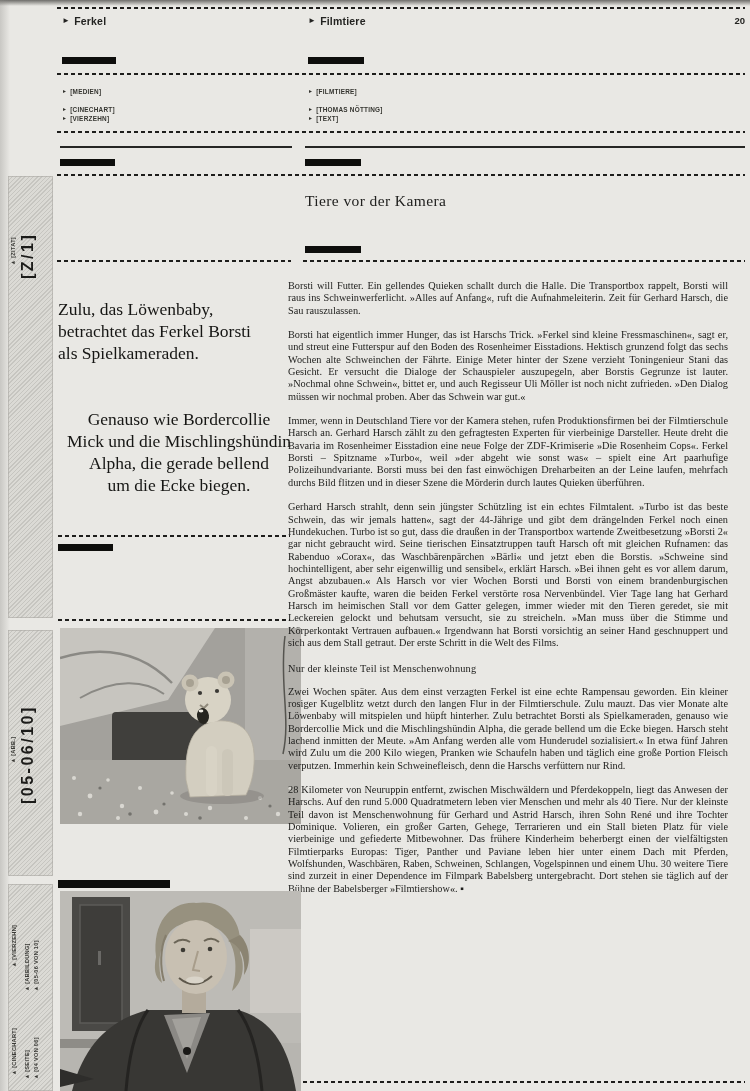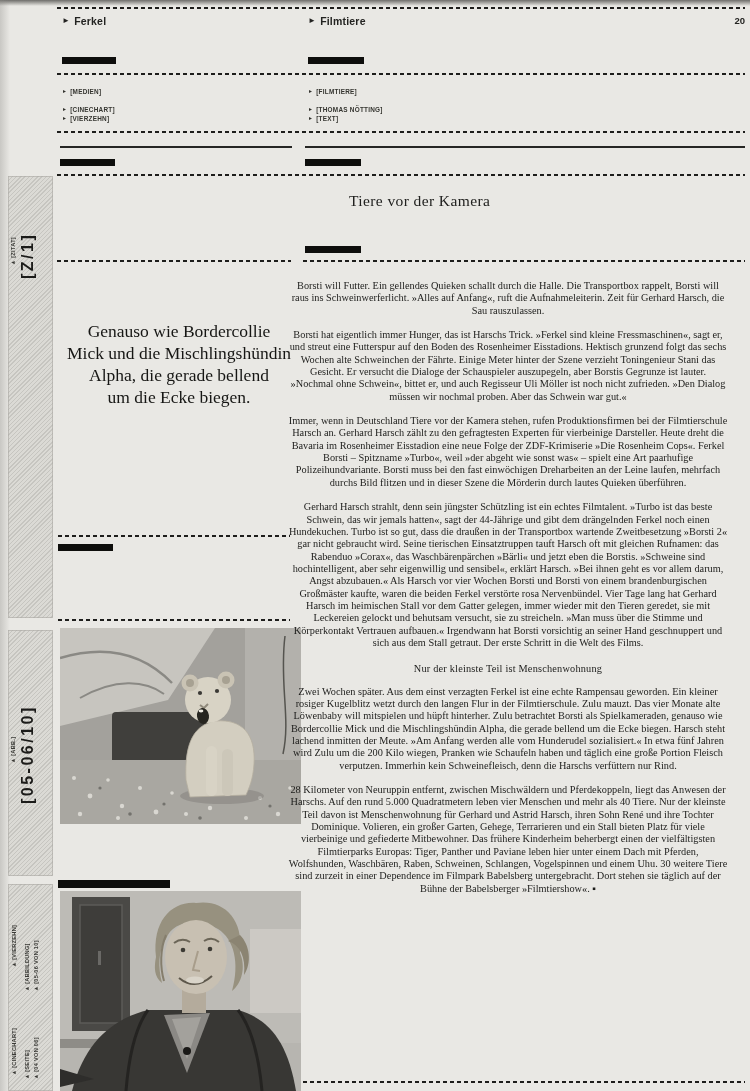--- a/index.html
+++ b/index.html
@@ -26,27 +26,27 @@
   .meta-row .arr{font-size:5px;line-height:1;}
   .strip{position:absolute;left:8px;width:45px;
     background:repeating-linear-gradient(135deg,#c6c5c0 0 1px,#dbdad5 1px 3px);
     box-shadow:inset 0 0 0 1px rgba(170,169,164,.6);}
   .vtext{writing-mode:vertical-rl;transform:rotate(180deg);white-space:pre-line;}
   .vbig{position:absolute;font:700 16px "Liberation Sans",sans-serif;
     color:#1b1b19;letter-spacing:2.5px;}
   .vsmall{position:absolute;font:700 5.6px "Liberation Sans",sans-serif;
     color:#3a3a36;letter-spacing:.3px;line-height:9px;}
   .title{position:absolute;left:305px;top:192px;font:400 15.5px/1.2 "Liberation Serif",serif;
-    color:#21211f;letter-spacing:.4px;margin-left:44px;}
+    color:#21211f;letter-spacing:.4px;}
   .standfirst{position:absolute;left:58px;top:276px;width:242px;
     font:400 17.5px/22px "Liberation Serif",serif;color:#161614;white-space:pre-line;}
   .standfirst .sf2{margin-top:22px;white-space:pre-line;text-align:center;}
   .bodycol{position:absolute;left:288px;top:280px;width:440px;
     font:400 10.3px/12.35px "Liberation Serif",serif;color:#1d1d1b;text-align:justify;}
-  .bodycol p{margin:0 0 12px 0;text-align:center;}
+  .bodycol p{margin:0 0 12px 0;}
   .subhead{margin:14px 0 10px 0 !important;text-align:left;letter-spacing:.2px;color:#222220;}
   .photo{position:absolute;overflow:hidden;}
   .photo svg{display:block;}
 </style>
 </head>
 <body>
 
 <div class="page">
 
   <div class="scan-top"></div>
@@ -104,20 +104,23 @@
     <div class="vsmall vtext" style="left:1px;top:20px;height:70px;"><span class="arr">►</span> <span>[ZITAT]</span></div>
     <div class="vbig vtext" style="left:11px;top:8px;height:95px;">[Z/1]</div>
   </div>
 
   <div class="title">Tiere vor der Kamera</div>
   <div class="bar" style="left:305px;top:246px;width:56px;"></div>
   <div class="dashed" style="left:57px;top:260px;width:234px;"></div>
   <div class="dashed" style="left:303px;top:260px;width:442px;"></div>
 
   <div class="standfirst">
+    <div>Zulu, das Löwenbaby,
+betrachtet das Ferkel Borsti
+als Spielkameraden.</div>
     <div class="sf2">Genauso wie Bordercollie
 Mick und die Mischlingshündin
 Alpha, die gerade bellend
 um die Ecke biegen.</div>
   </div>
 
   <div class="dashed" style="left:58px;top:535px;width:232px;"></div>
   <div class="bar" style="left:58px;top:544px;width:55px;"></div>
   <div class="dashed" style="left:58px;top:619px;width:232px;"></div>
 

